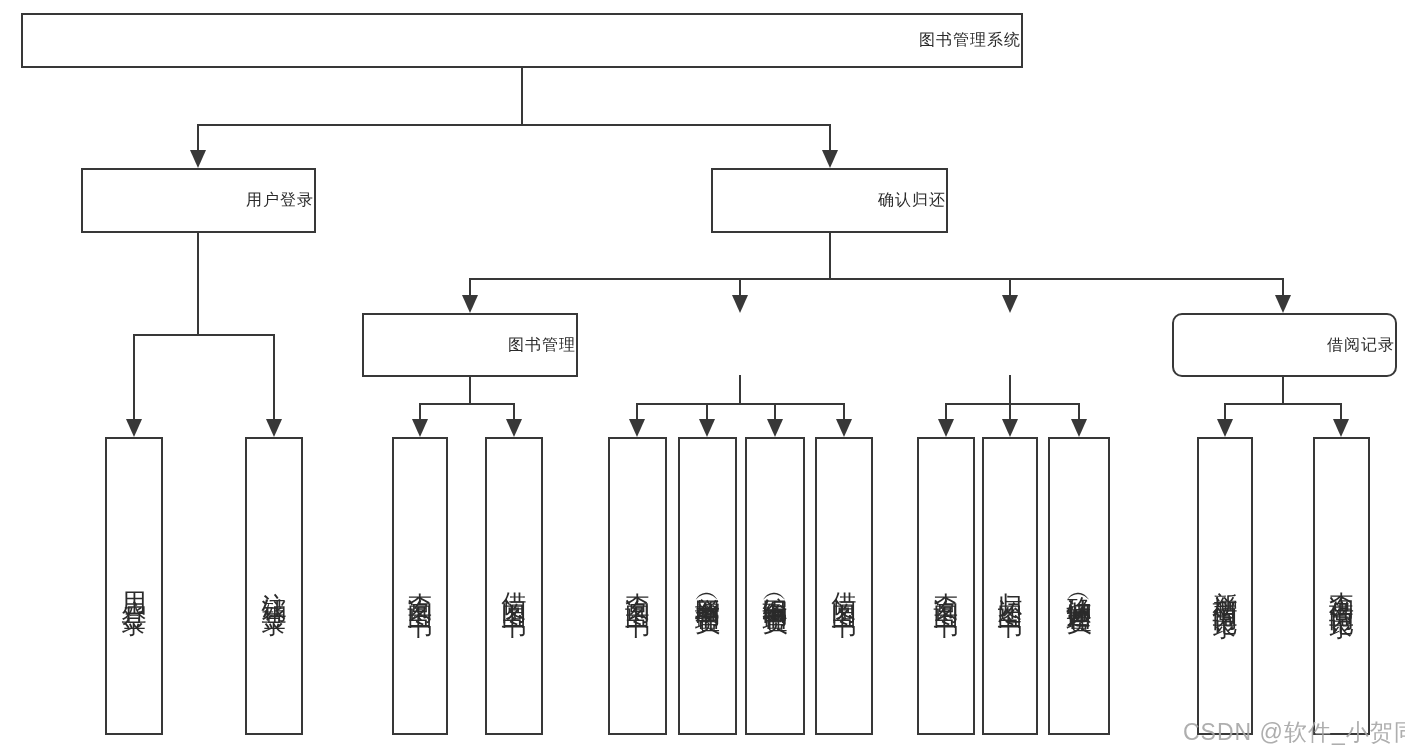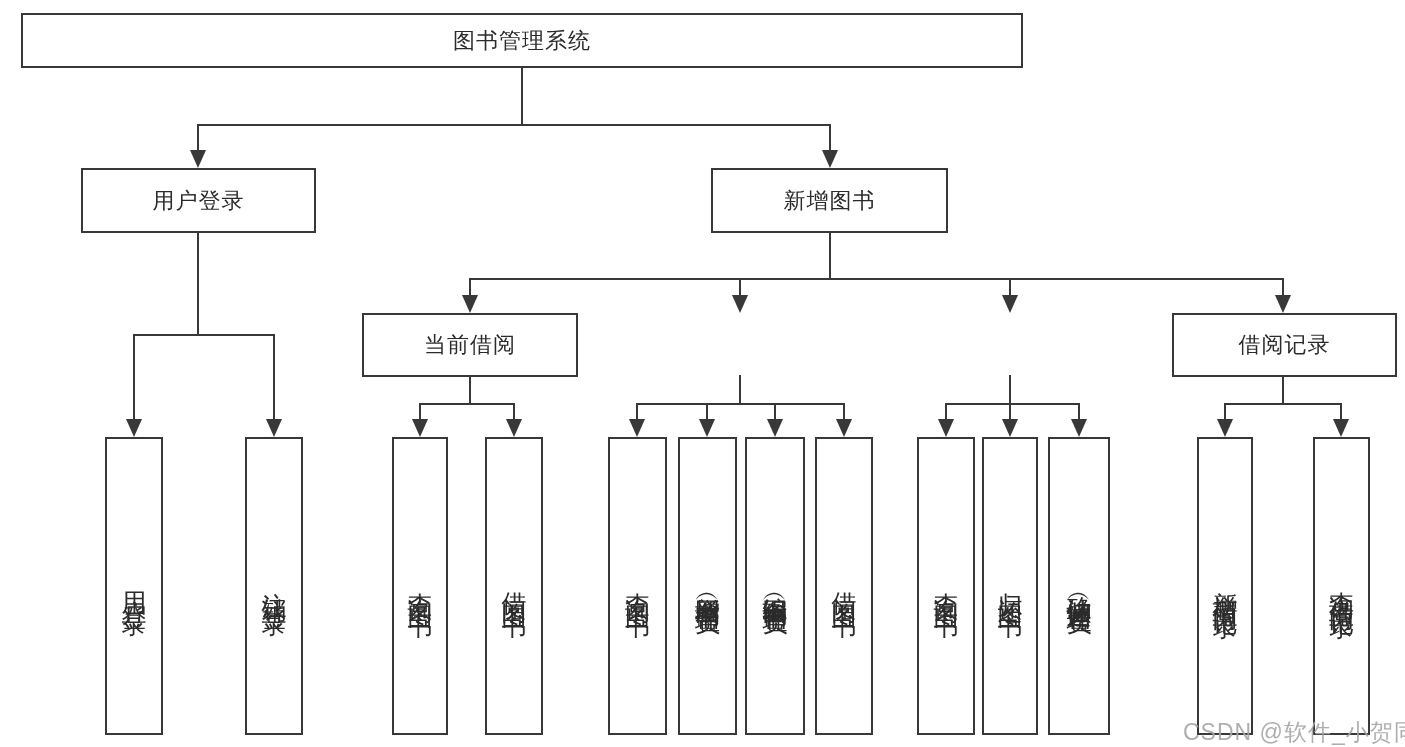--- a/index.html
+++ b/index.html
@@ -1,21 +1,21 @@
 <!DOCTYPE html>
 <html><head>
 <meta charset="utf-8">
 <style>
   html,body{margin:0;padding:0;background:#ffffff;}
   body{font-family:"Liberation Sans","DejaVu Sans",sans-serif;color:#2b2b2b;}
   .canvas{position:relative;width:1405px;height:747px;background:#ffffff;overflow:hidden;}
   
   .hbox{position:absolute;box-sizing:border-box;border:2px solid #383838;background:#ffffff;
-        display:flex;align-items:center;justify-content:center;
-        font-size:22px;letter-spacing:1px;color:#2b2b2b;z-index:2;}
+        display:flex;align-items:center;justify-content:flex-end;
+        font-size:16px;letter-spacing:1px;color:#2b2b2b;z-index:2;}
   
   .leaf{position:absolute;box-sizing:border-box;border:2px solid #383838;background:#ffffff;
         top:437px;height:298px;display:flex;align-items:center;justify-content:center;z-index:2;}
   .vtext{writing-mode:vertical-rl;text-orientation:mixed;font-size:25px;line-height:1;
          color:#2b2b2b;white-space:nowrap;}
   .spread{letter-spacing:7px;}   
   .mid{letter-spacing:5px;}      
   .tight{letter-spacing:2px;}    
   
   .ln{position:absolute;background:#383838;z-index:1;}
@@ -38,21 +38,21 @@
   <div class="ln" style="left:197px;top:124px;width:634px;height:2px;"></div>
   <div class="ln" style="left:197px;top:124px;width:2px;height:28px;"></div>
   <div class="arr" style="left:190px;top:150px;"></div>
   <div class="ln" style="left:829px;top:124px;width:2px;height:28px;"></div>
   <div class="arr" style="left:822px;top:150px;"></div>
 
   <div class="hbox" style="left:81px;top:168px;width:235px;height:65px;">
     <span>用户登录</span>
   </div>
   <div class="hbox" style="left:711px;top:168px;width:237px;height:65px;">
-    <span>新增图书</span>
+    <span>确认归还</span>
   </div>
 
   <div class="ln" style="left:197px;top:231px;width:2px;height:105px;"></div>
   <div class="ln" style="left:133px;top:334px;width:142px;height:2px;"></div>
   <div class="ln" style="left:133px;top:334px;width:2px;height:87px;"></div>
   <div class="arr" style="left:126px;top:419px;"></div>
   <div class="ln" style="left:273px;top:334px;width:2px;height:87px;"></div>
   <div class="arr" style="left:266px;top:419px;"></div>
 
   <div class="ln" style="left:829px;top:231px;width:2px;height:49px;"></div>
@@ -60,23 +60,23 @@
   <div class="ln" style="left:469px;top:278px;width:2px;height:19px;"></div>
   <div class="arr" style="left:462px;top:295px;"></div>
   <div class="ln" style="left:739px;top:278px;width:2px;height:19px;"></div>
   <div class="arr" style="left:732px;top:295px;"></div>
   <div class="ln" style="left:1009px;top:278px;width:2px;height:19px;"></div>
   <div class="arr" style="left:1002px;top:295px;"></div>
   <div class="ln" style="left:1282px;top:278px;width:2px;height:19px;"></div>
   <div class="arr" style="left:1275px;top:295px;"></div>
 
   <div class="hbox" style="left:362px;top:313px;width:216px;height:64px;">
-    <span>当前借阅</span>
+    <span>图书管理</span>
   </div>
-  <div class="hbox" style="left:1172px;top:313px;width:225px;height:64px;">
+  <div class="hbox" style="left:1172px;top:313px;width:225px;height:64px;border-radius:10px;">
     <span>借阅记录</span>
   </div>
 
   <div class="ln" style="left:469px;top:375px;width:2px;height:30px;"></div>
   <div class="ln" style="left:419px;top:403px;width:96px;height:2px;"></div>
   <div class="ln" style="left:419px;top:403px;width:2px;height:18px;"></div>
   <div class="arr" style="left:412px;top:419px;"></div>
   <div class="ln" style="left:513px;top:403px;width:2px;height:18px;"></div>
   <div class="arr" style="left:506px;top:419px;"></div>
 

